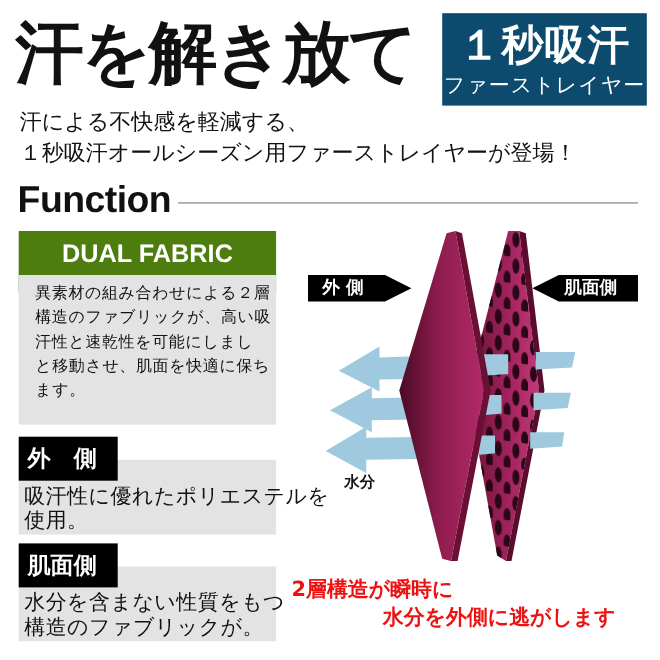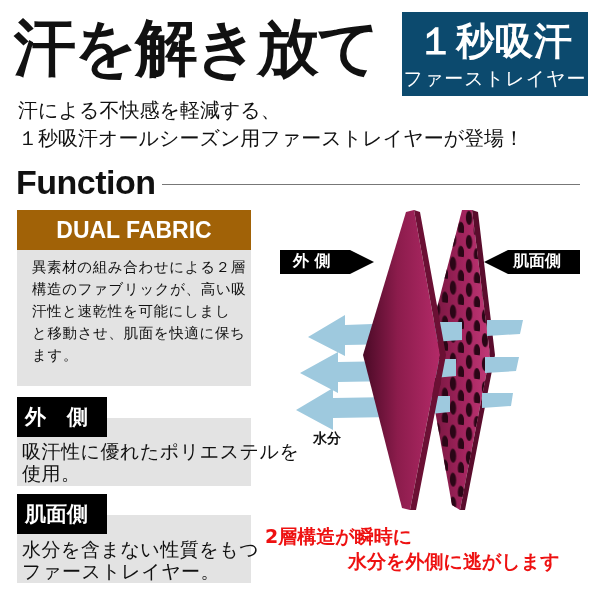--- a/index.html
+++ b/index.html
@@ -5,21 +5,21 @@
   html,body{margin:0;padding:0;background:#fff;}
   body{width:600px;height:600px;position:relative;overflow:hidden;font-family:"DejaVu Sans",sans-serif;color:#111;}
   .abs{position:absolute;}
   .headline{left:14px;top:8px;font-size:62px;font-weight:bold;letter-spacing:-2px;line-height:80px;white-space:nowrap;}
   .badge{left:402px;top:12px;width:186px;height:84px;background:#0c4a6e;color:#fff;text-align:center;}
   .badge .b1{font-size:38px;font-weight:bold;line-height:50px;margin-top:4px;letter-spacing:1px;}
   .badge .b2{font-size:19px;font-weight:normal;line-height:24px;letter-spacing:1px;}
   .sub{left:18px;top:96px;font-size:20px;line-height:28px;white-space:nowrap;}
   .func-title{left:16px;top:160px;font-family:"Liberation Sans",sans-serif;font-size:34px;font-weight:bold;letter-spacing:-0.5px;line-height:44px;}
   .func-line{left:162px;top:184px;width:418px;height:1px;background:#777;}
-  .dual-head{left:17px;top:210px;width:234px;height:56px;background:#a16207;color:#fff;font-family:"Liberation Sans",sans-serif;font-weight:bold;font-size:23px;text-align:center;line-height:40px;}
+  .dual-head{left:17px;top:210px;width:234px;height:56px;background:#4d7c0f;color:#fff;font-family:"Liberation Sans",sans-serif;font-weight:bold;font-size:23px;text-align:center;line-height:40px;}
   .dual-body{left:17px;top:250px;width:234px;height:136px;background:#e3e3e3;font-size:14.5px;line-height:22px;padding:6px 0 0 15px;box-sizing:border-box;letter-spacing:0.6px;}
   .sec-box{left:17px;width:234px;background:#e3e3e3;}
   .sec-tag{left:17px;height:40px;background:#000;color:#fff;font-weight:bold;font-size:21px;line-height:40px;padding:0 8px;box-sizing:border-box;}
   .sec-text{left:22px;font-size:19px;line-height:22px;letter-spacing:0.5px;}
   .red{color:#ee1111;font-weight:bold;font-size:19px;line-height:26px;white-space:nowrap;}
   .lbl{color:#fff;font-weight:bold;font-size:16px;}
 </style>
 </head>
 <body>
 
@@ -47,23 +47,23 @@
 
 <div class="abs sec-box" style="top:418px;height:68px;"></div>
 <div class="abs sec-tag" style="top:397px;width:90px;letter-spacing:0;">外　側</div>
 <div class="abs sec-text" style="top:440px;">
   <div>吸汗性に優れたポリエステルを</div>
   <div>使用。</div>
 </div>
 
 <div class="abs sec-box" style="top:515px;height:68px;"></div>
 <div class="abs sec-tag" style="top:494px;width:90px;">肌面側</div>
-<div class="abs sec-text" style="top:538px;">
+<div class="abs sec-text" style="top:538px;font-family:Liberation Mono, monospace;">
   <div>水分を含まない性質をもつ</div>
-  <div>ファーストレイヤー。</div>
+  <div>構造のファブリックが。</div>
 </div>
 
 <svg class="abs" style="left:270px;top:190px;" width="330" height="320" viewBox="270 190 330 320">
   <defs>
     <linearGradient id="gFront" x1="0" x2="1" y1="0" y2="0">
       <stop offset="0" stop-color="#4a0a26"></stop>
       <stop offset="0.45" stop-color="#8c1c4c"></stop>
       <stop offset="1" stop-color="#b32a68"></stop>
     </linearGradient>
     <linearGradient id="gBack" x1="0" x2="1" y1="0" y2="0">

